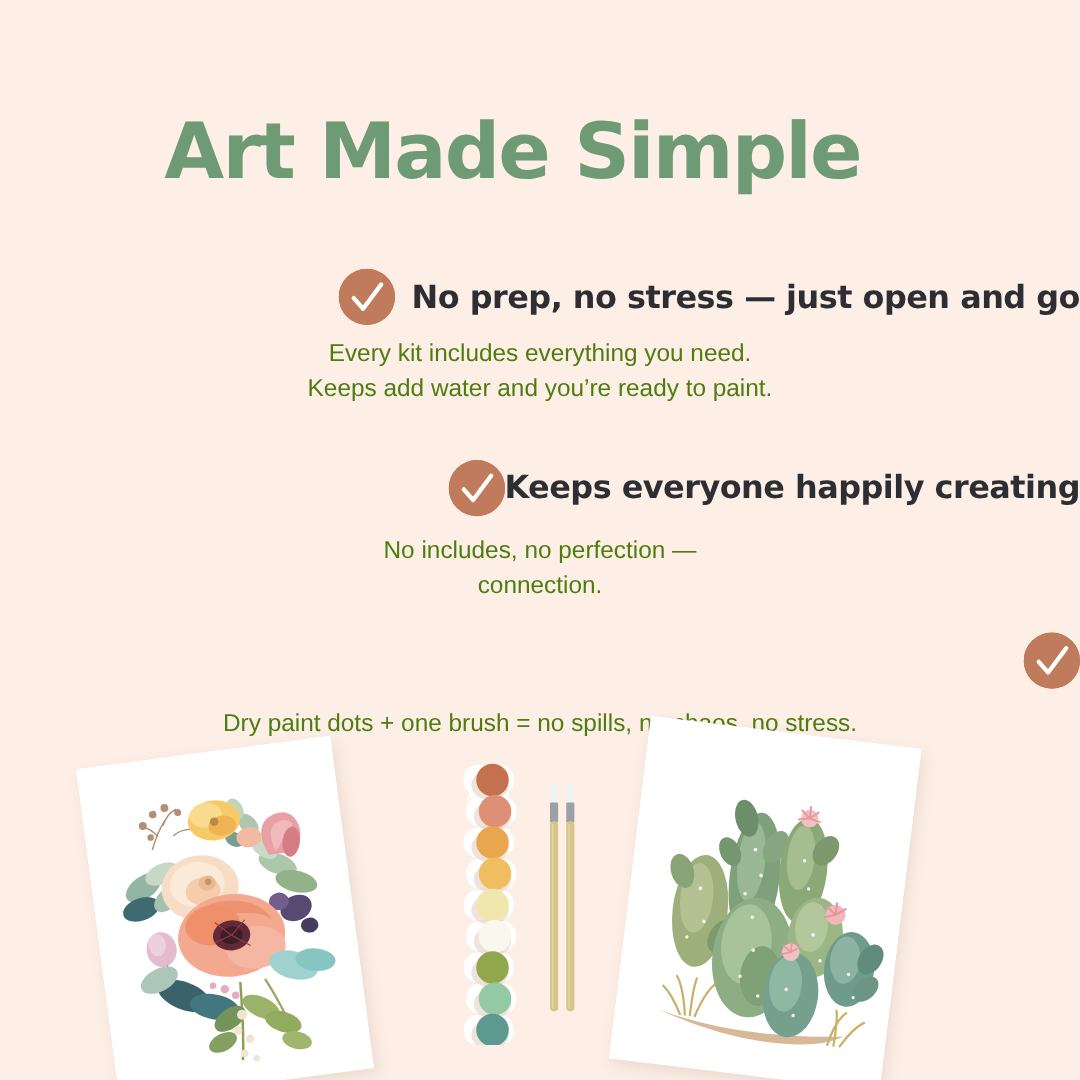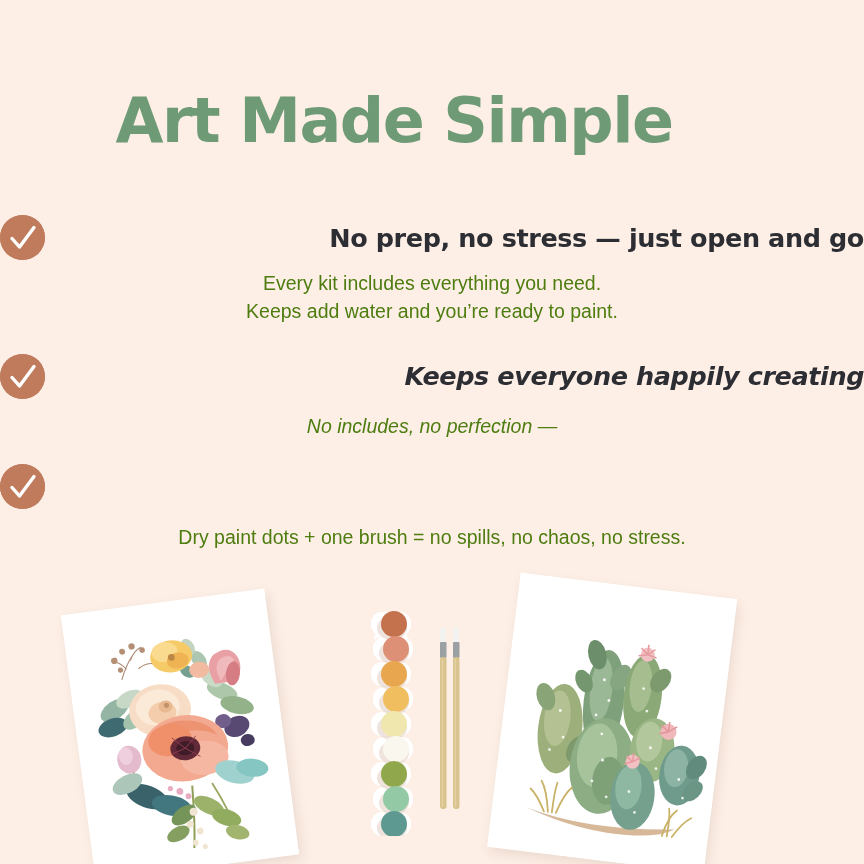--- a/index.html
+++ b/index.html
@@ -8,41 +8,41 @@
   }
   body{
     background:#FDEFE6;
     font-family:"Liberation Sans", sans-serif;
     position:relative;
   }
 
   
   .title{
     position:absolute;
-    top:90px; left:0; width:788px;
+    top:90px; left:16px; width:788px;
     text-align:center;
     font-family:"DejaVu Sans", sans-serif;
     font-size:62px;
     font-weight:700;
     letter-spacing:-1.5px;
     color:#6E9B76;
     line-height:1;
   }
 
   
   .features{
     position:absolute;
     top:215px; left:0; width:864px;
   }
   .feature{ width:864px; }
 
   .feat-head{
     display:flex;
     align-items:center;
-    justify-content:space-between;
+    justify-content:flex-end;
     gap:12px;
   }
   .check{
     width:45px; height:45px;
     border-radius:50%;
     background:#C07B5C;
     flex:0 0 45px;
     position:relative;
   }
   .check svg{ display:block; width:45px; height:45px; }
@@ -61,21 +61,21 @@
     font-family:"Liberation Sans", sans-serif;
     font-size:19.5px;
     color:#4d7c0f;
     line-height:1.45;
     margin-top:9px;
   }
   .feat-sub div{ white-space:nowrap; }
 
   
   .f0 .feat-head{ gap:13px; }
-  .f1 { margin-top:28px;font-style:italic; }
+  .f1 { margin-top:42px; }
   .f1 .feat-head{ gap:0px; }
   .f1 .feat-sub{ margin-top:13px; }
   .f2 { margin-top:24px; }
   .f2 .feat-head{ gap:11px; }
   .f2 .feat-sub{ margin-top:14px; }
 
   
   .stage{
     position:absolute;
     left:0; top:576px;
@@ -146,20 +146,21 @@
       <span class="check">
         <svg viewBox="0 0 45 45" xmlns="http://www.w3.org/2000/svg">
           <circle cx="22.5" cy="22.5" r="22.5" fill="#C07B5C"></circle>
           <path d="M12 23.5 L19.5 32 L34 12.5" fill="none" stroke="#FFFFFF" stroke-width="3.4" stroke-linecap="round" stroke-linejoin="round"></path>
         </svg>
       </span>
       <span class="feat-title">Keeps everyone happily creating</span>
     </div>
     <div class="feat-sub">
       <div>No includes, no perfection —</div>
+      <div>connection.</div>
     </div>
   </div>
 
   <div class="feature f2">
     <div class="feat-head">
       <span class="check">
         <svg viewBox="0 0 45 45" xmlns="http://www.w3.org/2000/svg">
           <circle cx="22.5" cy="22.5" r="22.5" fill="#C07B5C"></circle>
           <path d="M12 23.5 L19.5 32 L34 12.5" fill="none" stroke="#FFFFFF" stroke-width="3.4" stroke-linecap="round" stroke-linejoin="round"></path>
         </svg>

